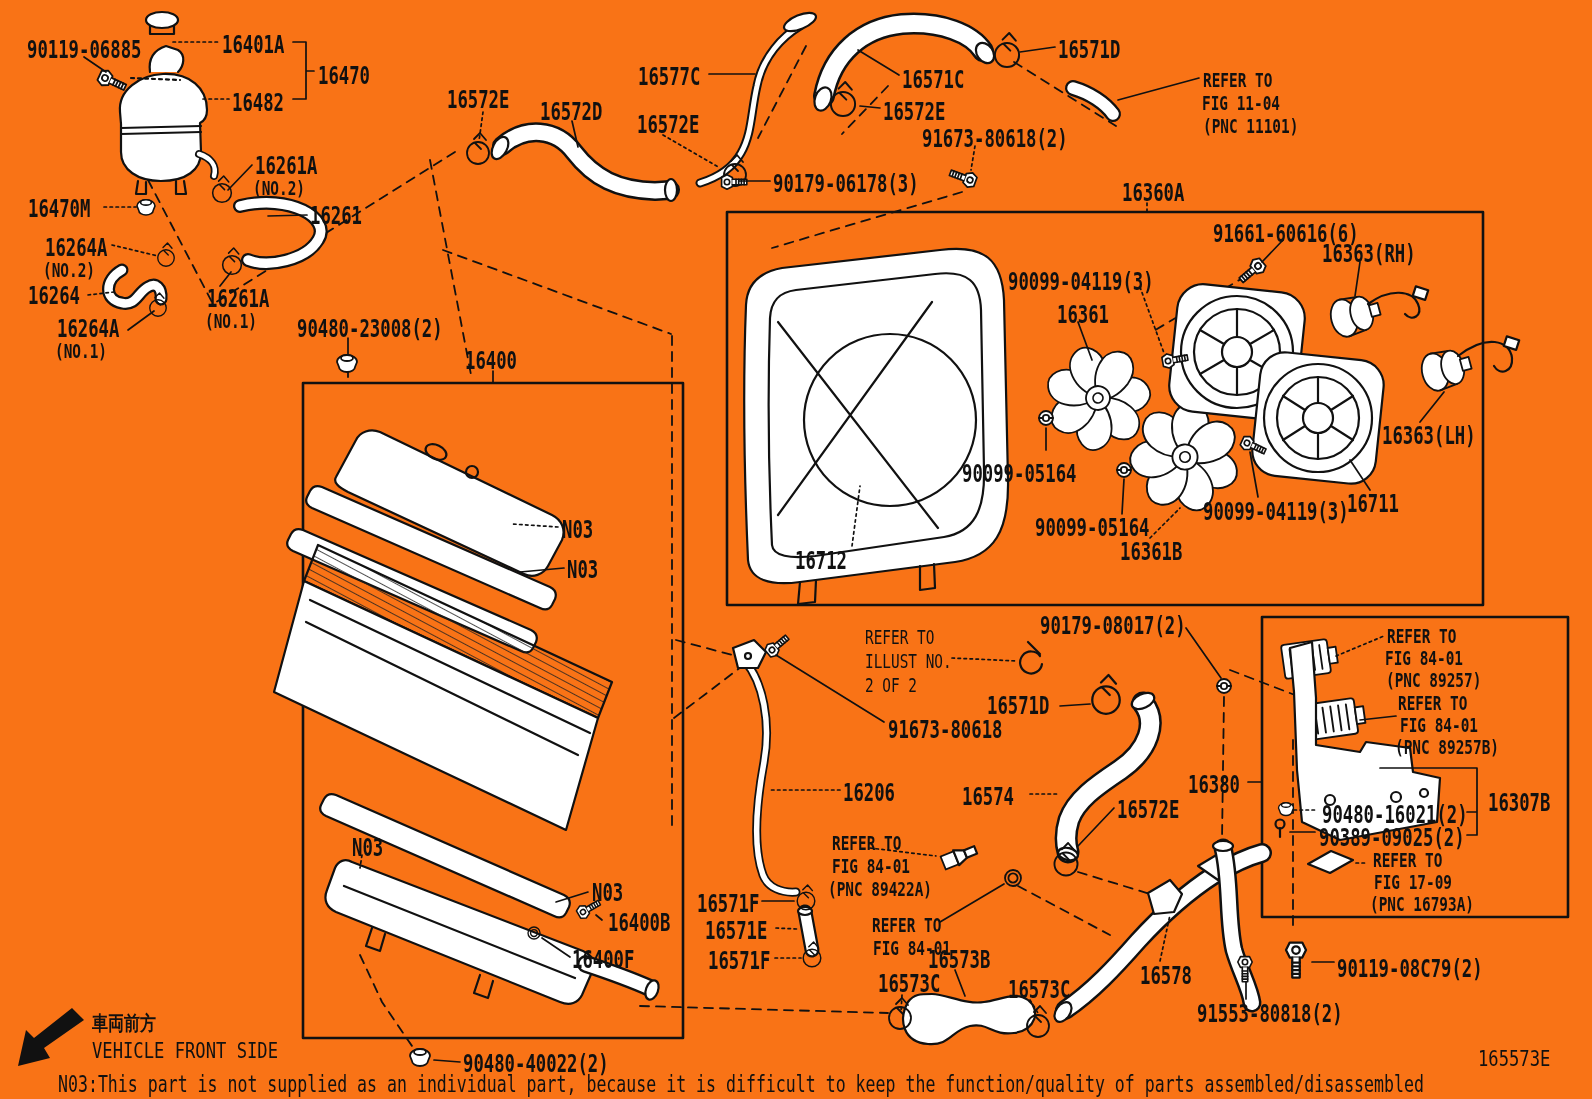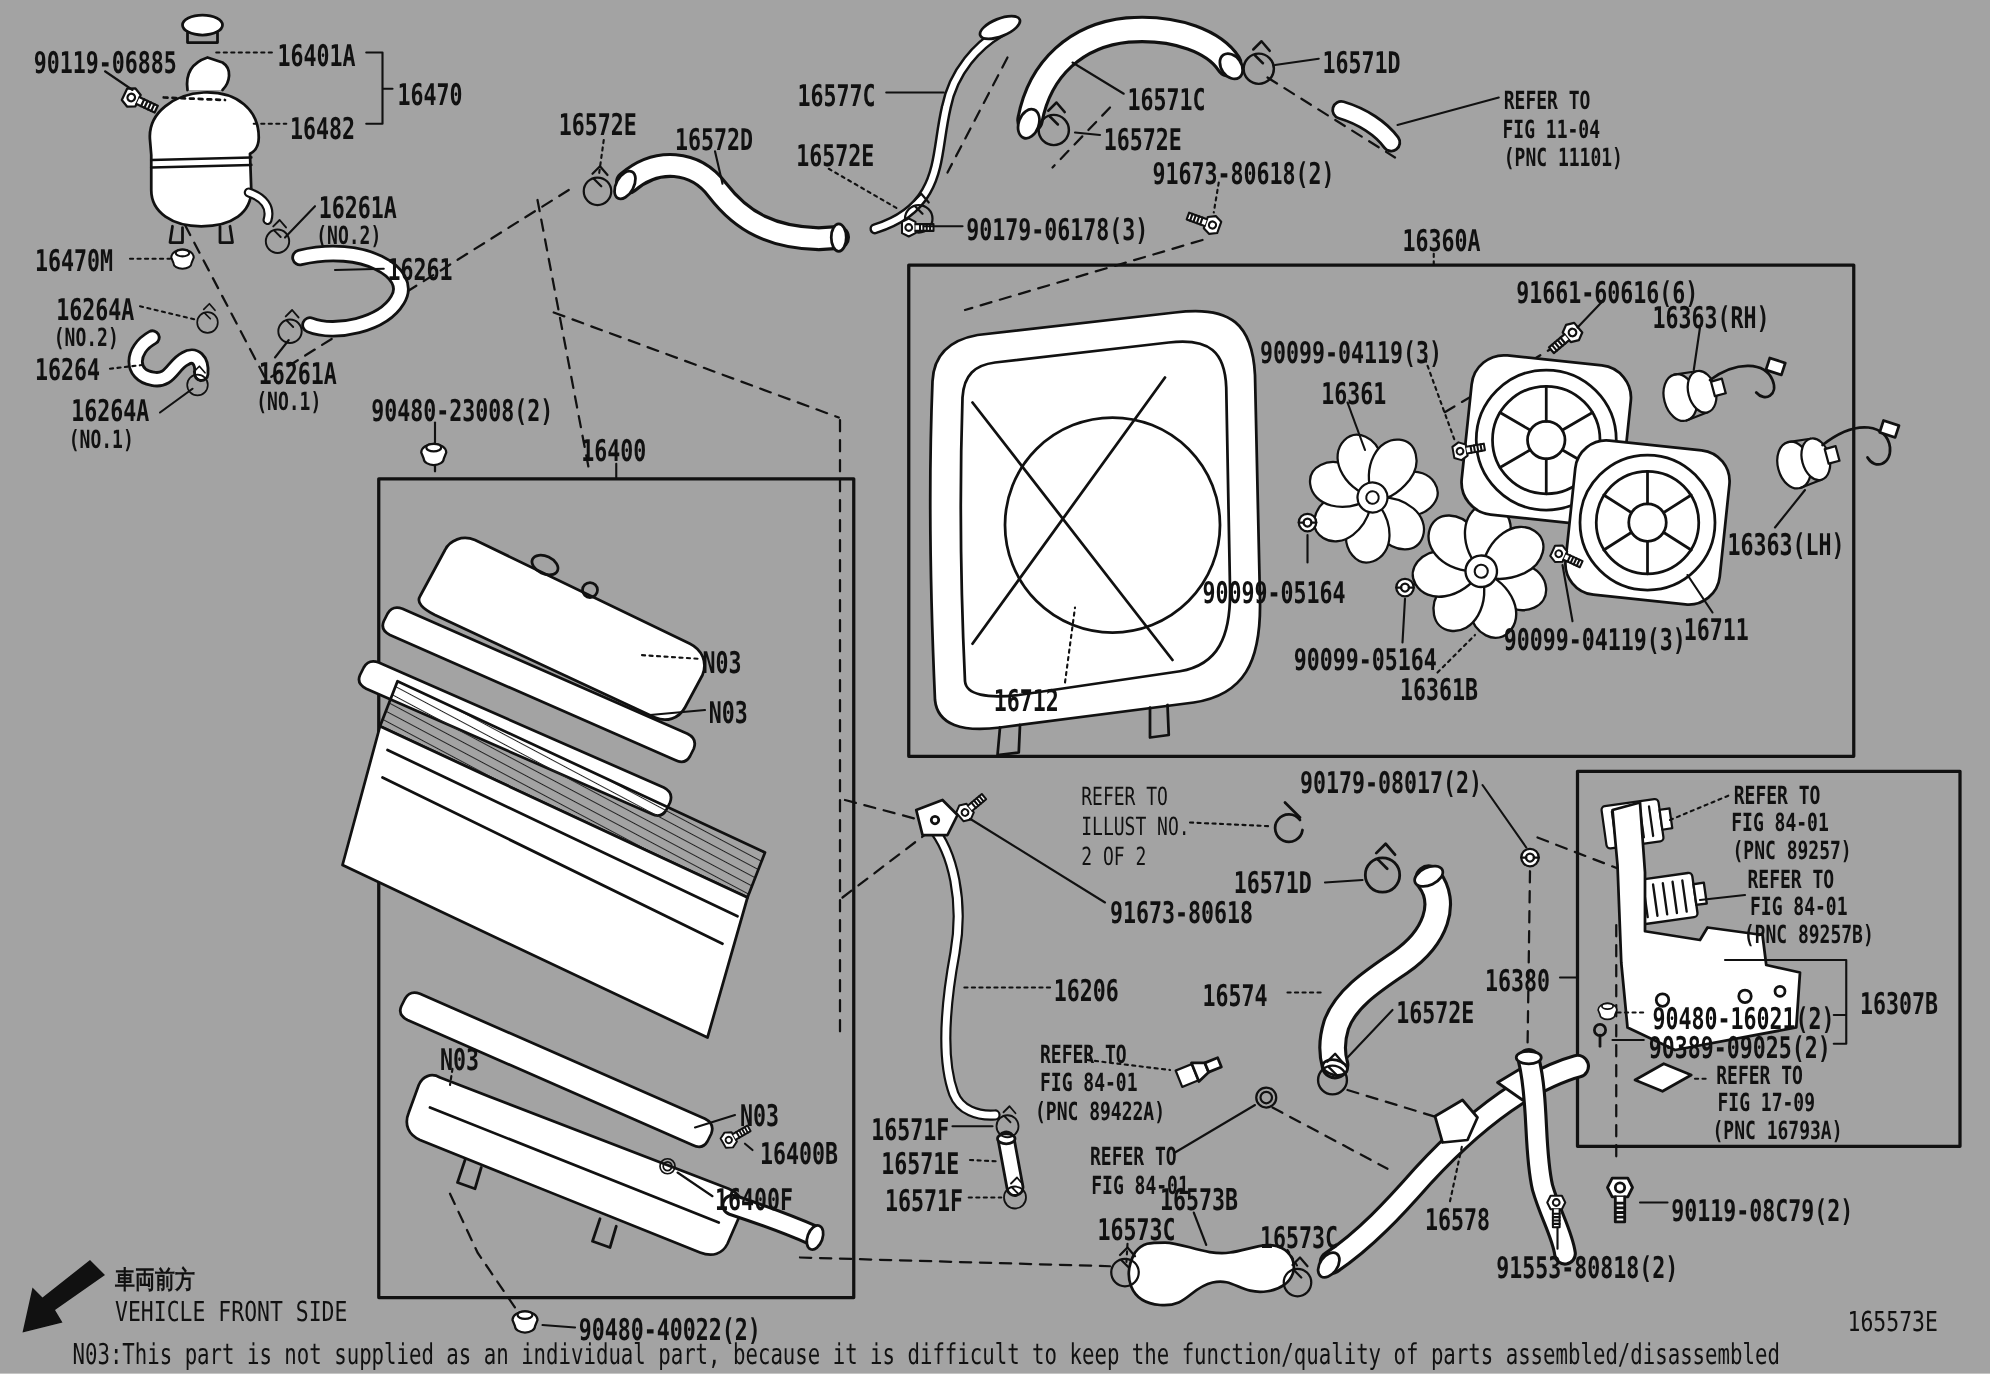--- a/index.html
+++ b/index.html
@@ -1,16 +1,16 @@
 <!DOCTYPE html>
 <html><head>
 <meta charset="utf-8">
 <style>
   html,body{margin:0;padding:0;background:#f6f6f4}
-  #canvas{position:relative;width:1592px;height:1099px;background:#a3a3a3;overflow:hidden;
+  #canvas{position:relative;width:1592px;height:1099px;background:#f97316;overflow:hidden;
           font-family:"DejaVu Sans Mono","Liberation Mono",monospace;color:#111}
   #art{position:absolute;left:0;top:0}
   .lbl{position:absolute;white-space:nowrap;line-height:1;color:#111;
        transform-origin:0 0;transform:scaleX(.72);font-weight:bold;font-size:24px}
   .pn-sm{font-size:20px}
   .ref{font-size:20px}
   .reflight{font-size:20px;font-weight:normal}
   .jp{position:absolute;font-family:"DejaVu Sans",sans-serif;font-weight:bold;font-size:20px;
       transform-origin:0 0;transform:scaleX(.8);white-space:nowrap}
   .vfs{position:absolute;font-size:22px;font-weight:normal;transform-origin:0 0;transform:scaleX(.78);white-space:nowrap}

